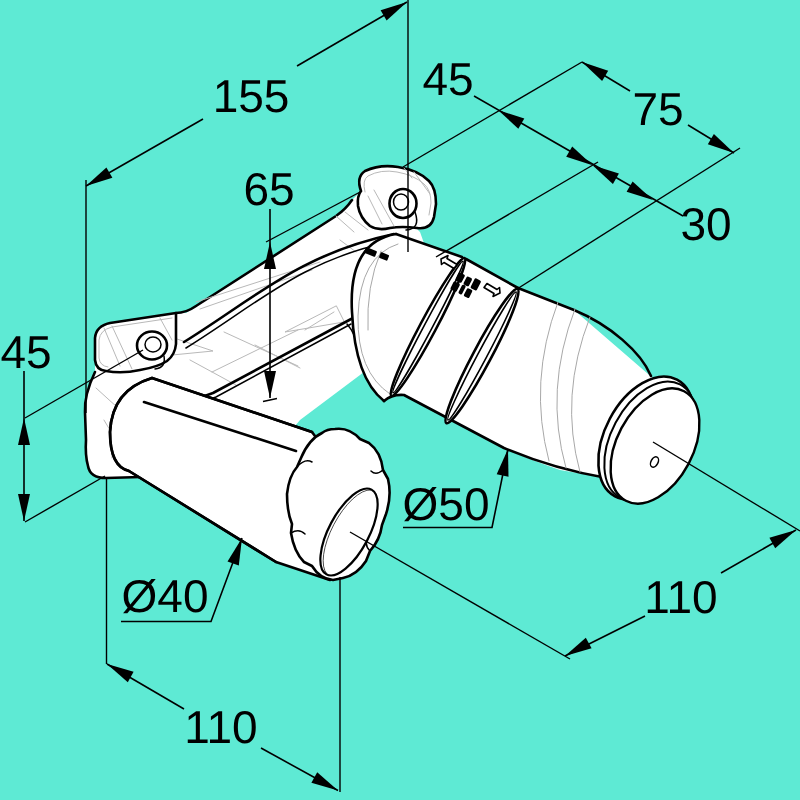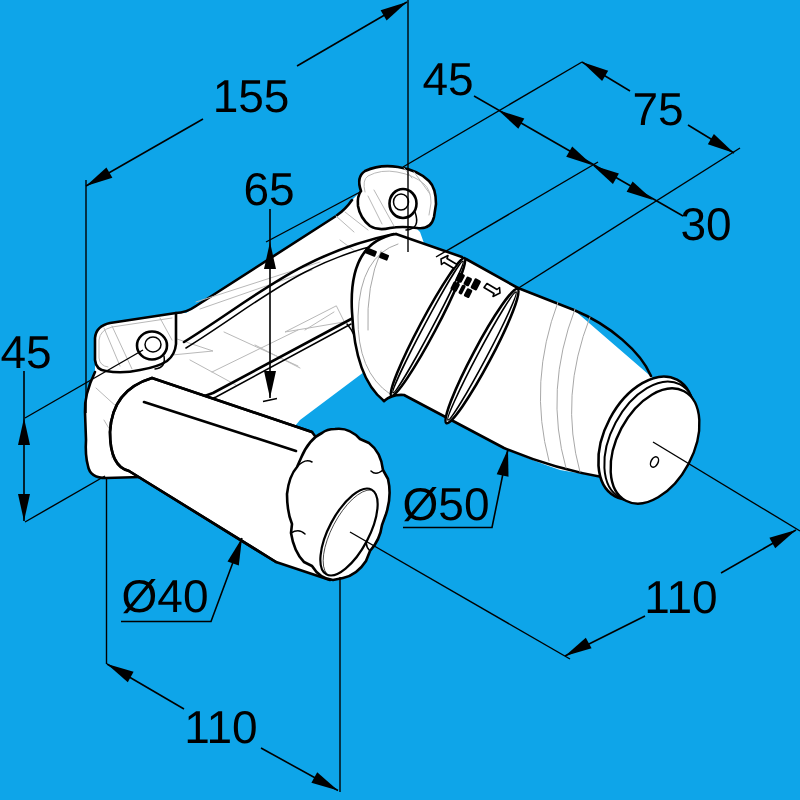--- a/index.html
+++ b/index.html
@@ -1,16 +1,16 @@
 <!DOCTYPE html>
 <html><head>
 <meta charset="utf-8">
 <style>
 html,body{margin:0;padding:0;background:#fff;-webkit-font-smoothing:antialiased;text-rendering:geometricPrecision;}
-#page{width:800px;height:800px;position:relative;overflow:hidden;background:#0ea5e9;}
+#page{width:800px;height:800px;position:relative;overflow:hidden;background:#5eead4;}
 text{font-family:"Liberation Sans",sans-serif;fill:#000;}
 .dim{stroke:#000;stroke-width:1.6;fill:none;}
 .ext{stroke:#000;stroke-width:1.4;fill:none;}
 .arr{fill:#000;stroke:none;}
 .out{stroke:#000;stroke-width:2.6;fill:none;stroke-linecap:round;stroke-linejoin:round;}
 .outf{stroke:#000;stroke-width:2.6;fill:#fff;stroke-linecap:round;stroke-linejoin:round;}
 .med{stroke:#000;stroke-width:1.5;fill:none;stroke-linecap:round;}
 .web{stroke:#b9b9b9;stroke-width:1;fill:none;stroke-linecap:round;}
 .gry{stroke:#a8a8a8;stroke-width:1;fill:none;stroke-linecap:round;}
 .txt{font-size:46px;}

